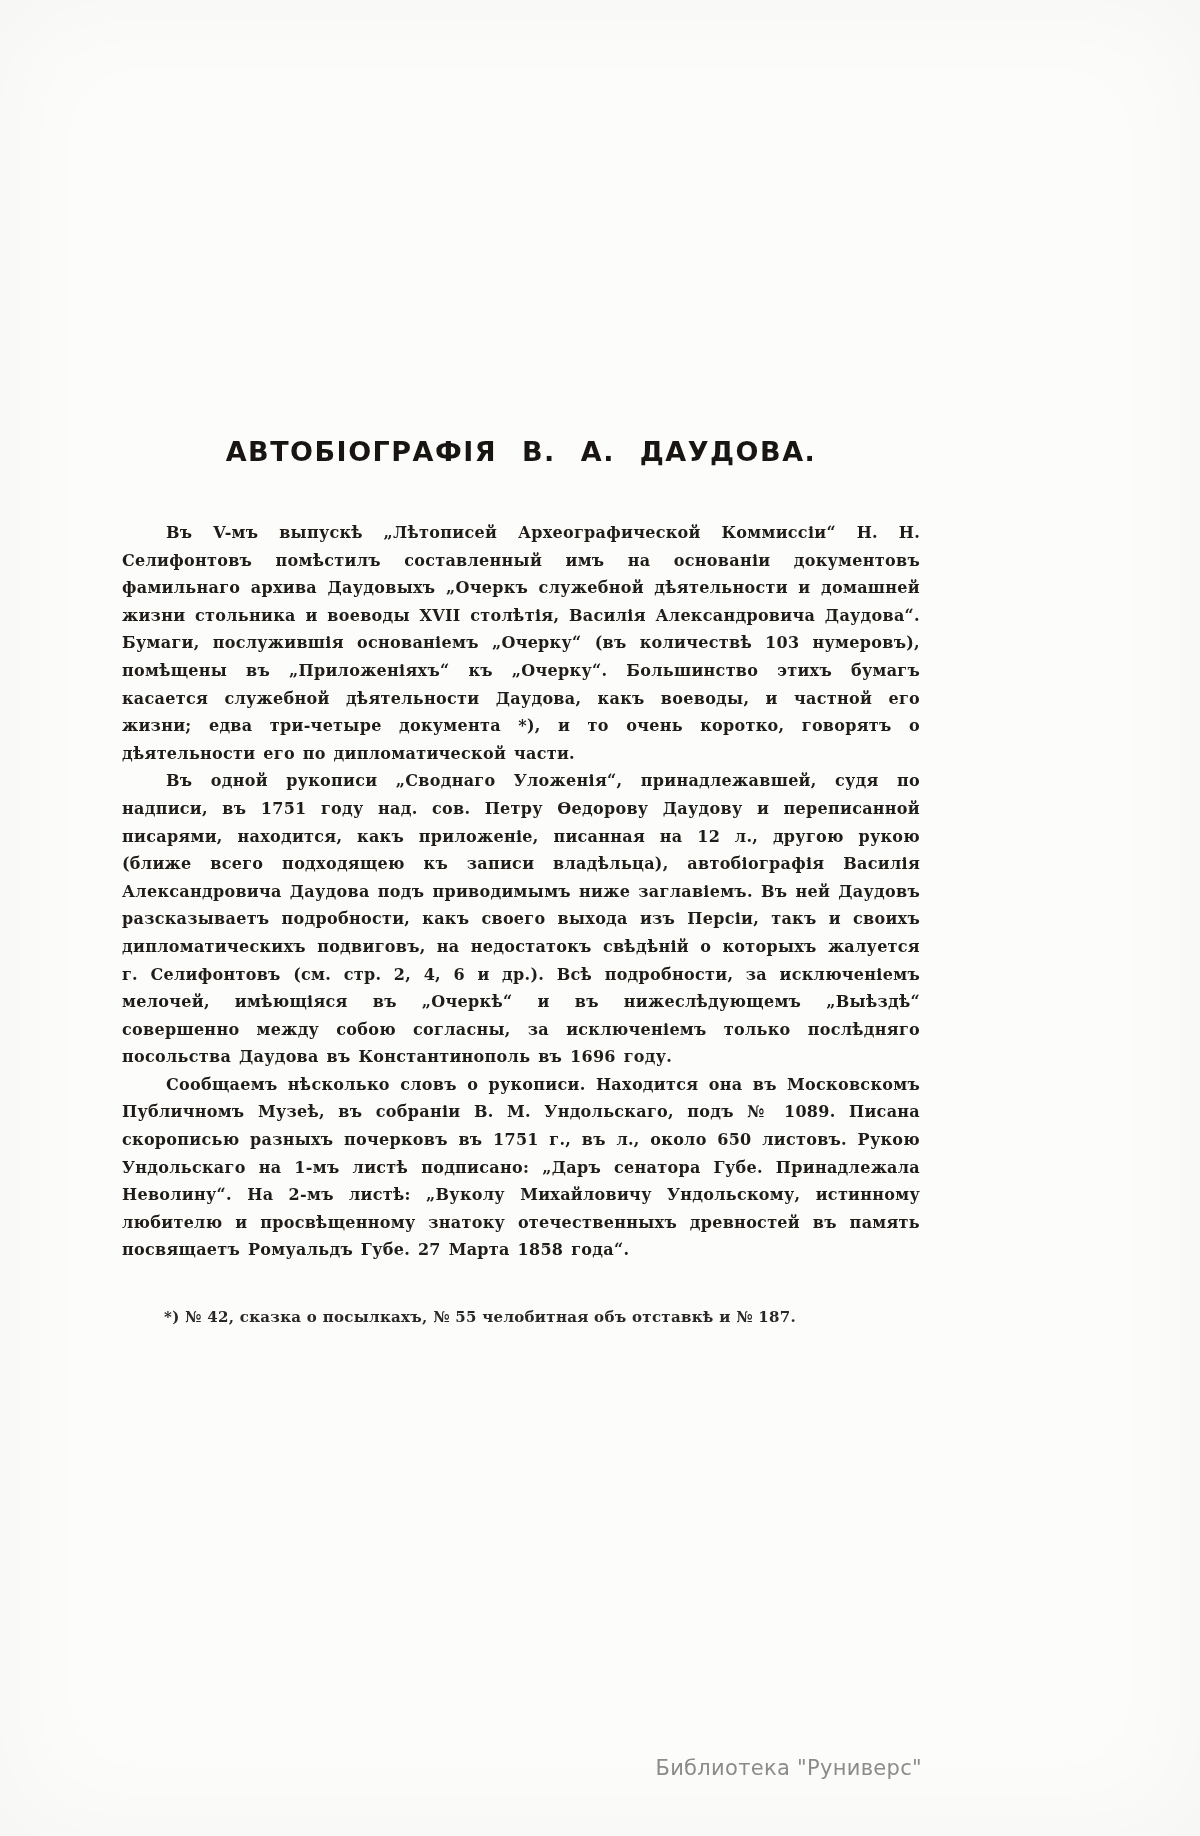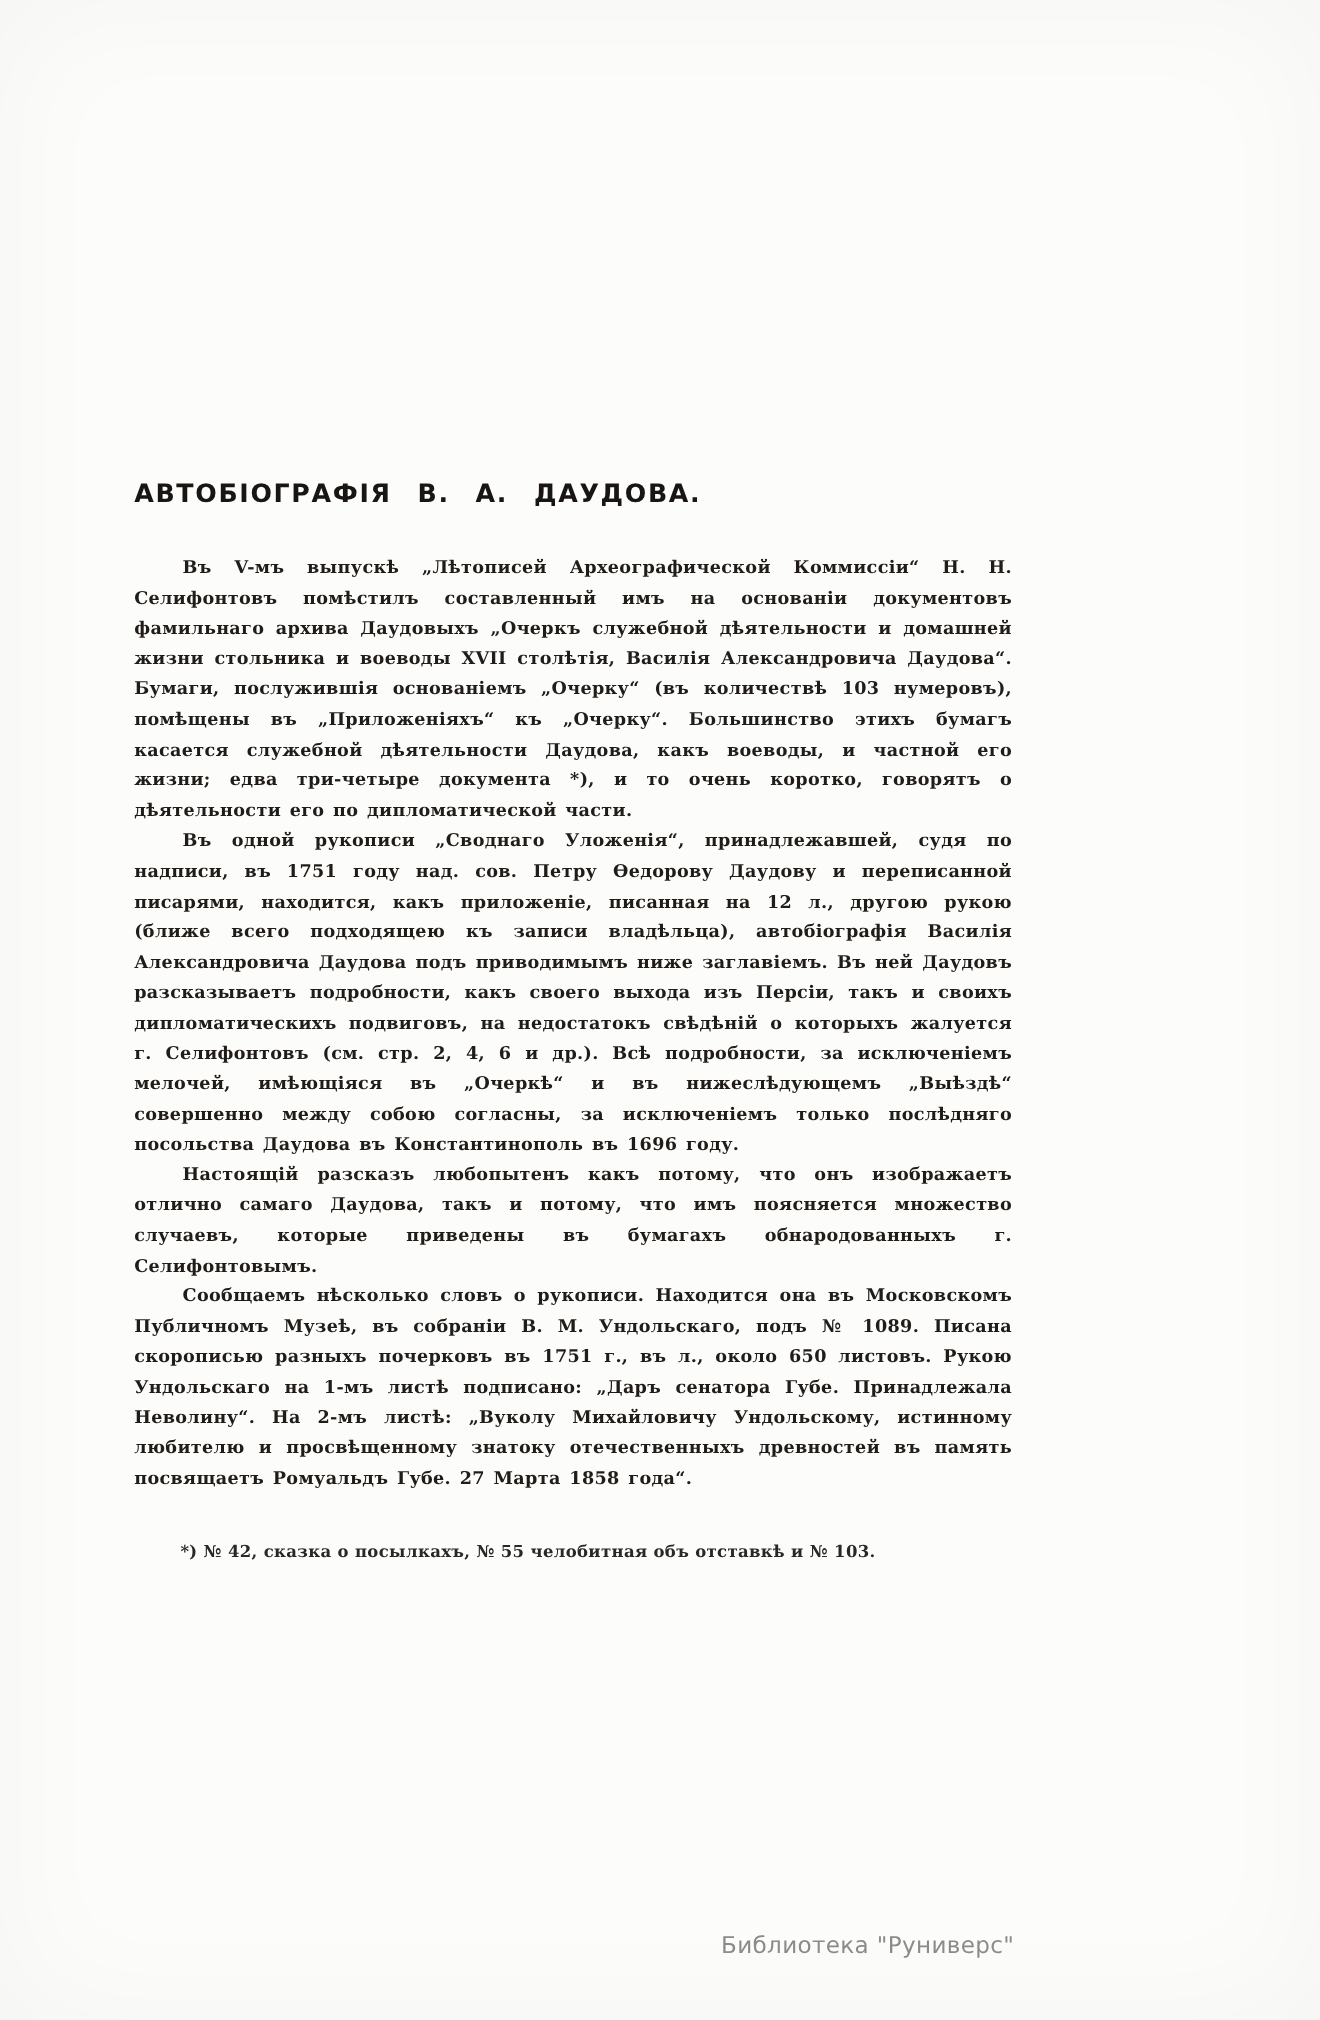--- a/index.html
+++ b/index.html
@@ -23,25 +23,25 @@
   .text-block {
     position: absolute;
     left: 122px;
     top: 436px;
     width: 798px;
     color: #1d1a17;
   }
   .doc-title {
     font-family: "DejaVu Sans", "Liberation Sans", sans-serif;
     font-weight: bold;
-    font-size: 23px;
+    font-size: 27px;
     letter-spacing: 1.5px;
     word-spacing: 14px;
-    text-align: left;
-    margin: 0 0 40px 0;
+    text-align: center;
+    margin: 0 0 52px 0;
     color: #181512;
   }
   .doc-paragraph {
     margin: 0;
     font-size: 16px;
     font-weight: bold;
     line-height: 27.6px;
     text-align: justify;
     text-indent: 44px;
     letter-spacing: 0.3px;
@@ -72,23 +72,22 @@
 <div class="scan-page">
 
   <div class="text-block">
 
     <h1 class="doc-title">АВТОБІОГРАФІЯ  В.  А.  ДАУДОВА.</h1>
 
     <p class="doc-paragraph">Въ V-мъ выпускѣ „Лѣтописей Археографической Коммиссіи“ Н. Н. Селифонтовъ помѣстилъ составленный имъ на основаніи документовъ фамильнаго архива Даудовыхъ „Очеркъ служебной дѣятельности и домашней жизни стольника и воеводы XVII столѣтія, Василія Александровича Даудова“. Бумаги, послужившія основаніемъ „Очерку“ (въ количествѣ 103 нумеровъ), помѣщены въ „Приложеніяхъ“ къ „Очерку“. Большинство этихъ бумагъ касается служебной дѣятельности Даудова, какъ воеводы, и частной его жизни; едва три-четыре документа *), и то очень коротко, говорятъ о дѣятельности его по дипломатической части.</p>
 
     <p class="doc-paragraph">Въ одной рукописи „Своднаго Уложенія“, принадлежавшей, судя по надписи, въ 1751 году над. сов. Петру Ѳедорову Даудову и переписанной писарями, находится, какъ приложеніе, писанная на 12 л., другою рукою (ближе всего подходящею къ записи владѣльца), автобіографія Василія Александровича Даудова подъ приводимымъ ниже заглавіемъ. Въ ней Даудовъ разсказываетъ подробности, какъ своего выхода изъ Персіи, такъ и своихъ дипломатическихъ подвиговъ, на недостатокъ свѣдѣній о которыхъ жалуется г. Селифонтовъ (см. стр. 2, 4, 6 и др.). Всѣ подробности, за исключеніемъ мелочей, имѣющіяся въ „Очеркѣ“ и въ нижеслѣдующемъ „Выѣздѣ“ совершенно между собою согласны, за исключеніемъ только послѣдняго посольства Даудова въ Константинополь въ 1696 году.</p>
 
-    <p class="doc-paragraph">Настоящій разсказъ любопытенъ какъ потому, что онъ изображаетъ отлично самаго Даудова, такъ и потому, что имъ поясняется множество случаевъ, которые приведены въ бумагахъ обнародованныхъ г. Селифонтовымъ.</p>
 
     <p class="doc-paragraph">Сообщаемъ нѣсколько словъ о рукописи. Находится она въ Московскомъ Публичномъ Музеѣ, въ собраніи В. М. Ундольскаго, подъ № 1089. Писана скорописью разныхъ почерковъ въ 1751 г., въ л., около 650 листовъ. Рукою Ундольскаго на 1-мъ листѣ подписано: „Даръ сенатора Губе. Принадлежала Неволину“. На 2-мъ листѣ: „Вуколу Михайловичу Ундольскому, истинному любителю и просвѣщенному знатоку отечественныхъ древностей въ память посвящаетъ Ромуальдъ Губе. 27 Марта 1858 года“.</p>
 
-    <div class="footnote">*) № 42, сказка о посылкахъ, № 55 челобитная объ отставкѣ и № 103.</div>
+    <div class="footnote">*) № 42, сказка о посылкахъ, № 55 челобитная объ отставкѣ и № 187.</div>
 
   </div>
 
   <div class="watermark">Библиотека "Руниверс"</div>
 
 </div>
 
 </body></html>

